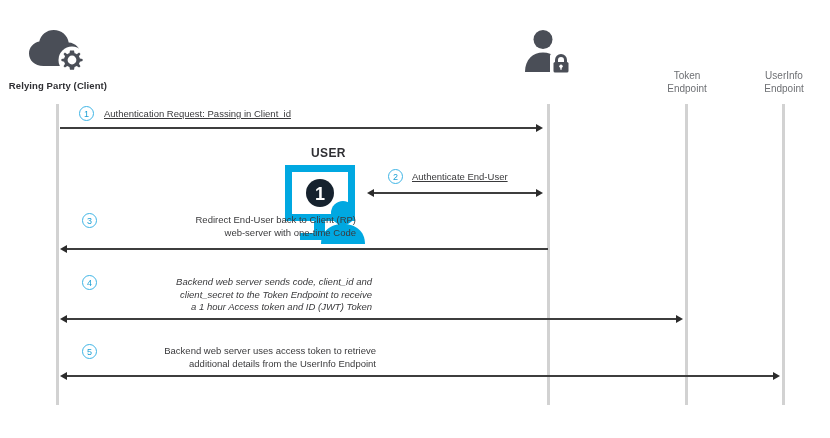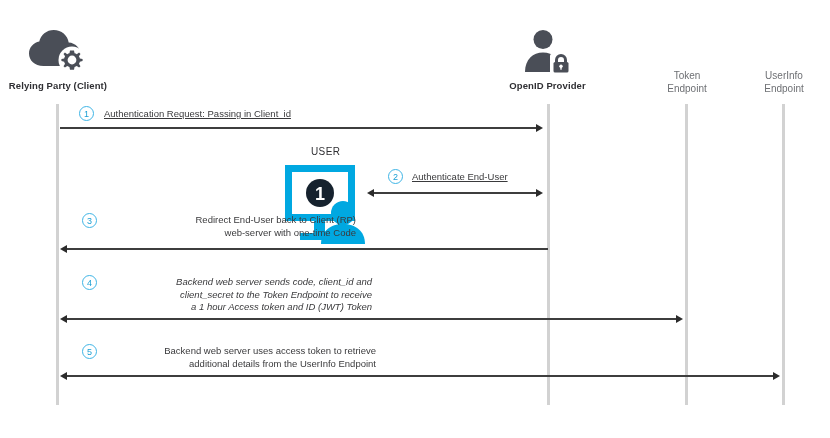--- a/index.html
+++ b/index.html
@@ -93,22 +93,22 @@
     color: #3a3a3c;
     line-height: 12.5px;
     white-space: pre-line;
   }
   .step-text.center { text-align: right; }
   .step-text.left { text-align: left; text-decoration: underline; }
 
   
   .user-title {
     position: absolute;
-    font-size: 10px;
-    font-weight: normal;
+    font-size: 12px;
+    font-weight: bold;
     color: #2f2f33;
     letter-spacing: 0.4px;
   }
 </style>
 </head>
 <body>
 
 <div id="canvas">
 
   <div class="lifeline" style="left:56px; top:104px; height:301px;"></div>
@@ -129,21 +129,20 @@
   <div class="actor" style="left:479px; top:28px; width:137px;">
     <svg class="actor-icon" width="54" height="46" viewBox="0 0 54 46">
       <circle cx="22" cy="11.5" r="9.5" fill="#4a4e57"></circle>
       <path d="M4 44 C4 31.5 12 24.5 22 24.5 C32 24.5 40 31.5 40 44 Z" fill="#4a4e57"></path>
       <rect x="29" y="26" width="22" height="20" rx="1.5" fill="#ffffff"></rect>
       <path d="M34 32 a6 6 0 0 1 12 0 l0 3 -3 0 0 -3 a3 3 0 0 0 -6 0 l0 3 -3 0 Z" fill="#4a4e57"></path>
       <rect x="32.5" y="34" width="15" height="10.5" rx="1.6" fill="#4a4e57"></rect>
       <circle cx="40" cy="38.3" r="1.7" fill="#ffffff"></circle>
       <rect x="39.3" y="38.3" width="1.4" height="3.4" fill="#ffffff"></rect>
     </svg>
-    <div class="actor-label">OpenID Provider</div>
   </div>
 
   <div class="actor" style="left:627px; top:70px; width:120px;">
     <div class="endpoint-label">Token</div>
     <div class="endpoint-label">Endpoint</div>
   </div>
 
   <div class="actor" style="left:724px; top:70px; width:120px;">
     <div class="endpoint-label">UserInfo</div>
     <div class="endpoint-label">Endpoint</div>

